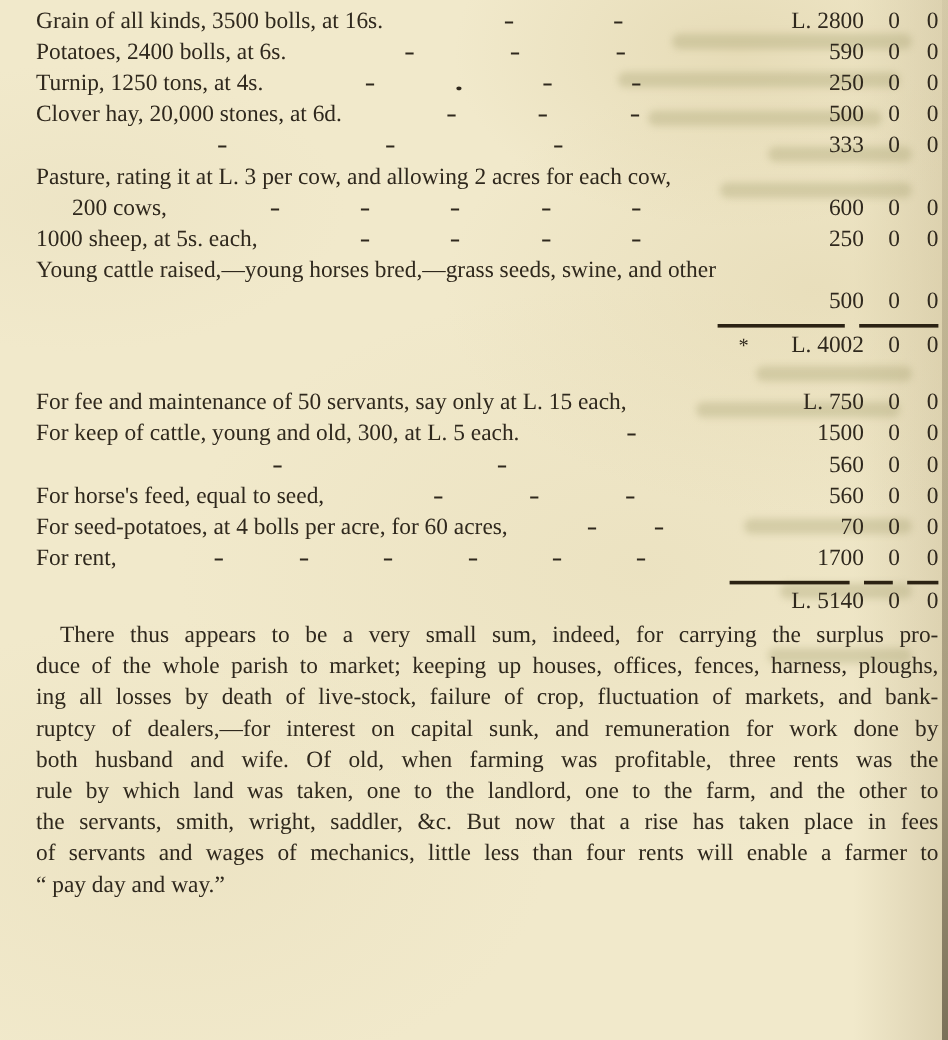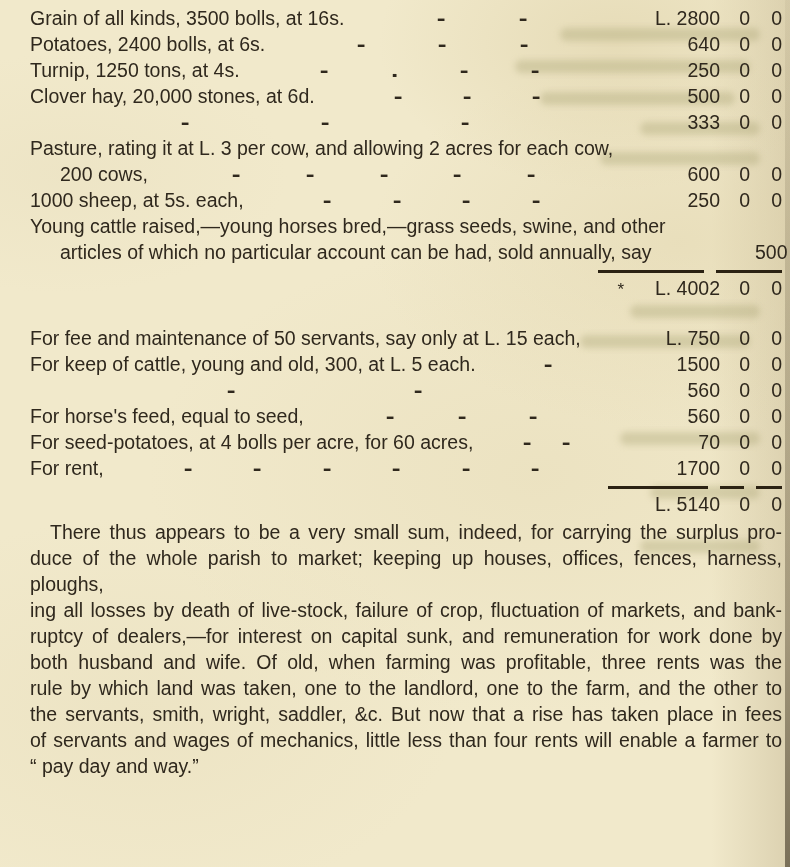--- a/index.html
+++ b/index.html
@@ -1,18 +1,18 @@
 <!DOCTYPE html>
 <html><head>
 <meta charset="utf-8">
 <style>
   html,body { margin:0; padding:0; background:#d8d2bc; }
   .page {
     position:relative; width:790px; height:867px; overflow:hidden;
-    font-family:Liberation Sans, sans-serif;
+    font-family:Liberation Serif, serif;
     color:#2f281d;
     background:
       radial-gradient(ellipse 340px 210px at 78% 5%,  rgba(219,206,163,.50), transparent 70%),
       radial-gradient(ellipse 430px 260px at 86% 28%, rgba(221,208,166,.42), transparent 72%),
       radial-gradient(ellipse 520px 320px at 68% 55%, rgba(224,212,172,.32), transparent 75%),
       radial-gradient(ellipse 420px 260px at 18% 82%, rgba(226,215,178,.30), transparent 75%),
       radial-gradient(ellipse 300px 160px at 8% 20%,  rgba(228,218,184,.30), transparent 75%),
       linear-gradient(to right, rgba(235,228,198,0) 90%, rgba(142,122,78,.22) 100%),
       #f1e9cb;
   }
@@ -88,21 +88,21 @@
     <span class="amt amt-s">0</span>
     <span class="amt amt-d">0</span>
   </div>
         <div class="row">
     <span class="desc">Potatoes, 2400 bolls, at 6s.</span>
     <span class="leaders">
             <span>-</span>
             <span>-</span>
             <span>-</span>
           </span>
-    <span class="amt amt-l">640</span>
+    <span class="amt amt-l">590</span>
     <span class="amt amt-s">0</span>
     <span class="amt amt-d">0</span>
   </div>
         <div class="row">
     <span class="desc">Turnip, 1250 tons, at 4s.</span>
     <span class="leaders">
             <span>-</span>
             <span>.</span>
             <span>-</span>
             <span>-</span>
@@ -159,21 +159,20 @@
           </span>
     <span class="amt amt-l">250</span>
     <span class="amt amt-s">0</span>
     <span class="amt amt-d">0</span>
   </div>
         <div class="row full">
     <span class="desc">Young cattle raised,—young horses bred,—grass seeds, swine, and other</span>
 
   </div>
         <div class="row">
-    <span class="desc indent">articles of which no particular account can be had, sold annually, say</span>
     <span class="leaders"></span>
     <span class="amt amt-l">500</span>
     <span class="amt amt-s">0</span>
     <span class="amt amt-d">0</span>
   </div>
       </section>
 
     <div class="total-rules">
       <span class="seg seg-pa"></span>
       <span class="seg seg-pb"></span>

